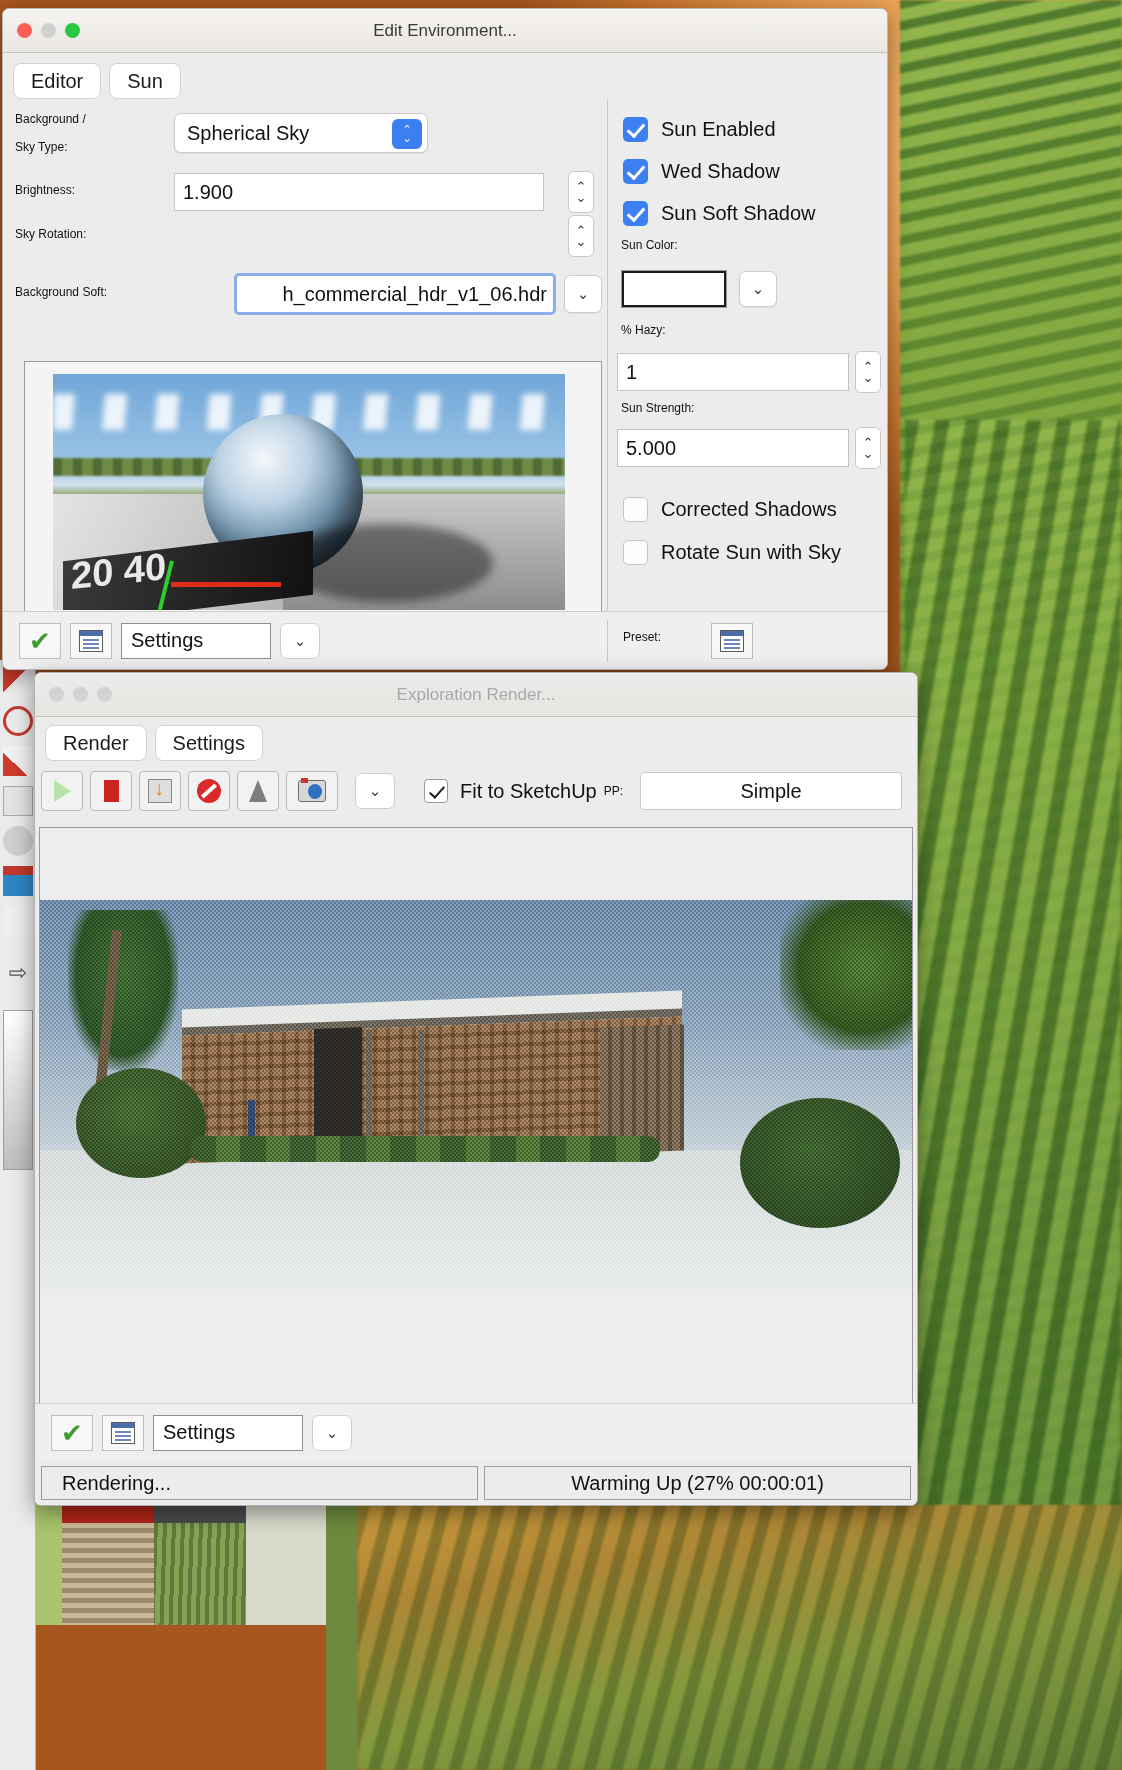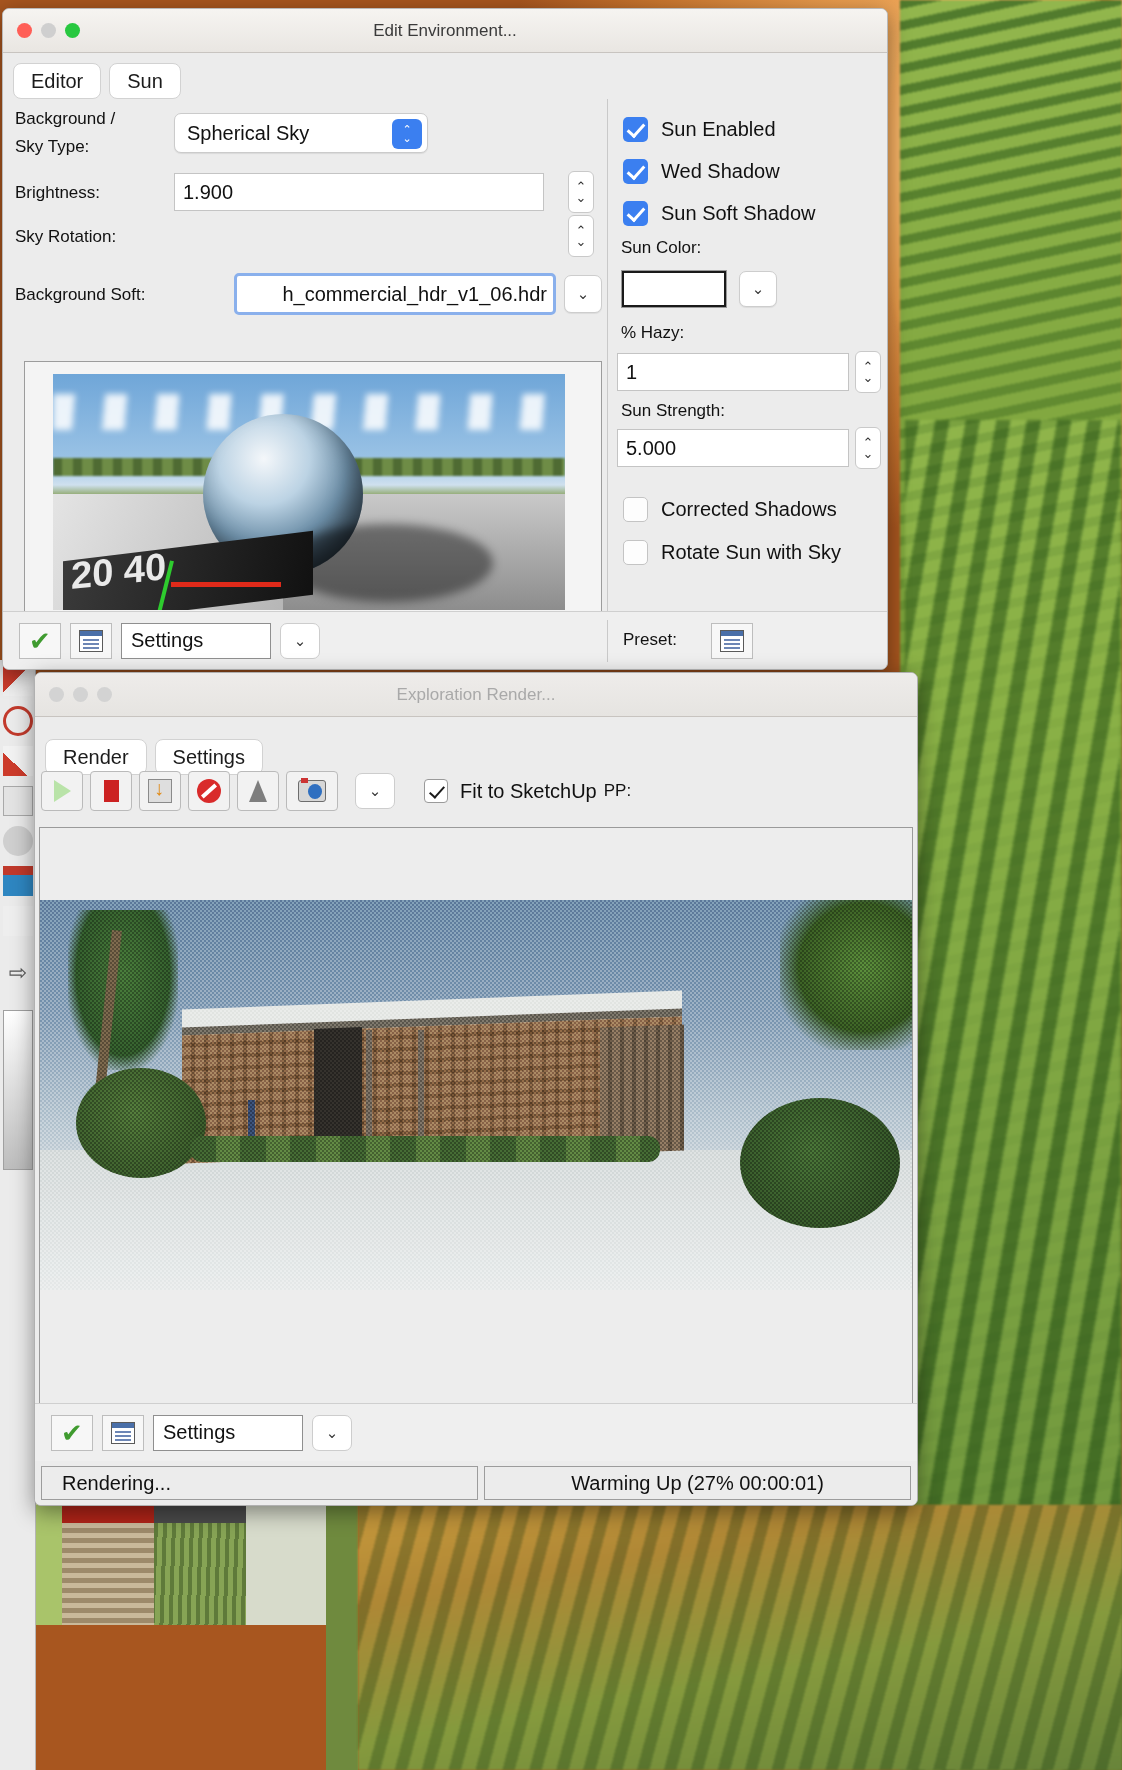--- a/index.html
+++ b/index.html
@@ -76,21 +76,21 @@
     background:#fff; border:1px solid #d2d2d2; border-radius:8px;
     padding:7px 17px; font-size:20px; color:#1b1b1b; line-height:1;
   }
 
   
   #win-env{ left:2px; top:8px; width:886px; height:662px; background:#ececec;
             border:1px solid #b9b9b9; }
   #env-body{ position:relative; height:calc(100% - 44px); }
   .panel-split{ position:absolute; left:604px; top:46px; width:1px; height:522px; background:#c9c9c9; }
 
-  .lbl{ position:absolute; font-size:17px; color:#111; white-space:pre; }
+  .lbl{ position:absolute; font-size:12px; color:#111; white-space:pre; }
   .txtfield{
     position:absolute; background:#fff; border:1px solid #c4c4c4;
     font-size:20px; color:#111; padding:0 8px; display:flex; align-items:center;
     overflow:hidden; white-space:nowrap;
   }
   .txtfield.focus{ border:3px solid #8ab0ec; border-radius:5px; padding:0 6px; }
   .combo{
     position:absolute; background:#fff; border:1px solid #cbcbcb; border-radius:7px;
     font-size:20px; color:#111; display:flex; align-items:center; padding-left:12px;
     box-shadow:0 1px 1px rgba(0,0,0,.08);
@@ -370,21 +370,21 @@
   <div class="titlebar inactive">
     <div class="lights">
       <div class="light l-grey"></div>
       <div class="light l-grey"></div>
       <div class="light l-grey"></div>
     </div>
     <div class="title inactive">Exploration Render...</div>
   </div>
 
   <div id="rnd-body">
-    <div class="tabbar" style="position:absolute;left:0;top:14px;">
+    <div class="tabbar" style="position:absolute;left:0;top:0px;">
       <div class="tab">Render</div>
       <div class="tab">Settings</div>
     </div>
 
     <div class="rtoolbar">
       <div class="tbtn">
           <span class="tri"></span>
         </div>
       <div class="tbtn">
           <span class="sq-red"></span>
@@ -400,20 +400,21 @@
         </div>
       <div class="tbtn wide">
           <span class="cam"></span>
         </div>
       <div class="chev" style="margin-left:10px;">⌄</div>
       <div style="display:flex;align-items:center;gap:12px;margin-left:22px;">
         <span class="fit-chk"></span>
         <span class="chk-lbl">Fit to SketchUp</span>
       </div>
       <span class="lbl" style="position:relative;">PP:</span>
+      <div class="pp-field" style="margin-left:10px;">Simple</div>
     </div>
 
     <div class="canvas-frame">
       <div class="render-img">
         <div style="position:absolute;inset:0;background:linear-gradient(#6d8ba8 0%,#8ba3ba 30%,#b8c7d2 55%,#cdd6dc 68%,#dfe3e4 100%);"></div>
         <div style="position:absolute;left:0;top:250px;width:100%;height:140px;background:linear-gradient(#d7dcdc,#e9ecec);"></div>
 
         <div style="position:absolute;left:142px;top:100px;width:500px;height:22px;background:#e6e8e6;transform:skewY(-2.2deg);"></div>
         <div style="position:absolute;left:142px;top:118px;width:500px;height:14px;background:#6b665c;transform:skewY(-2.2deg);"></div>
         <div style="position:absolute;left:142px;top:126px;width:500px;height:128px;background:repeating-linear-gradient(90deg,#c2a98f 0 9px,#9d8368 9px 13px),repeating-linear-gradient(#c9b197 0 8px,#a48a6c 8px 12px);background-blend-mode:multiply;transform:skewY(-2.2deg);"></div>

